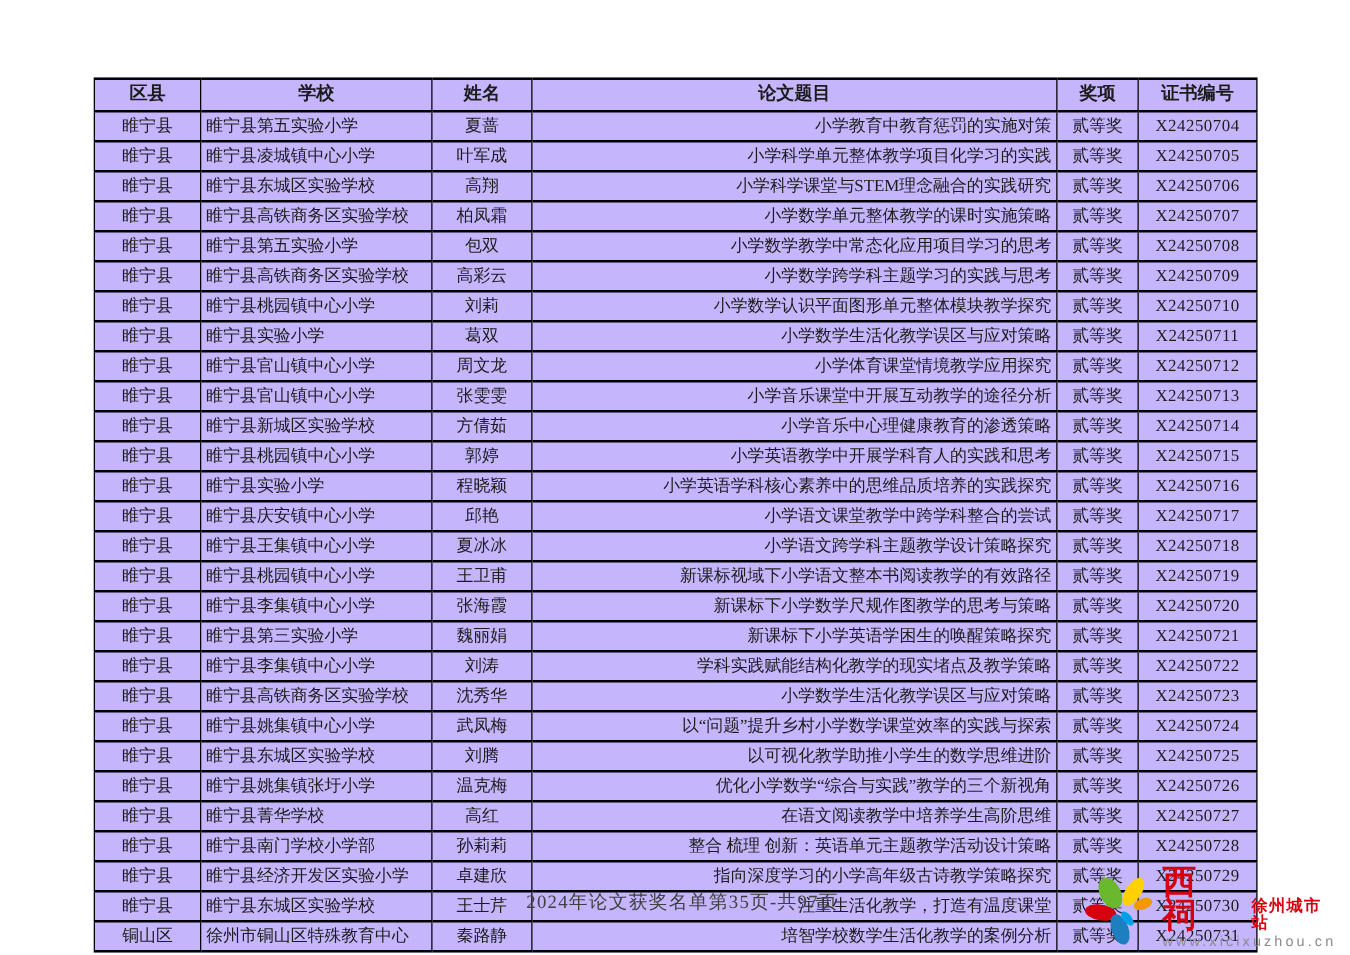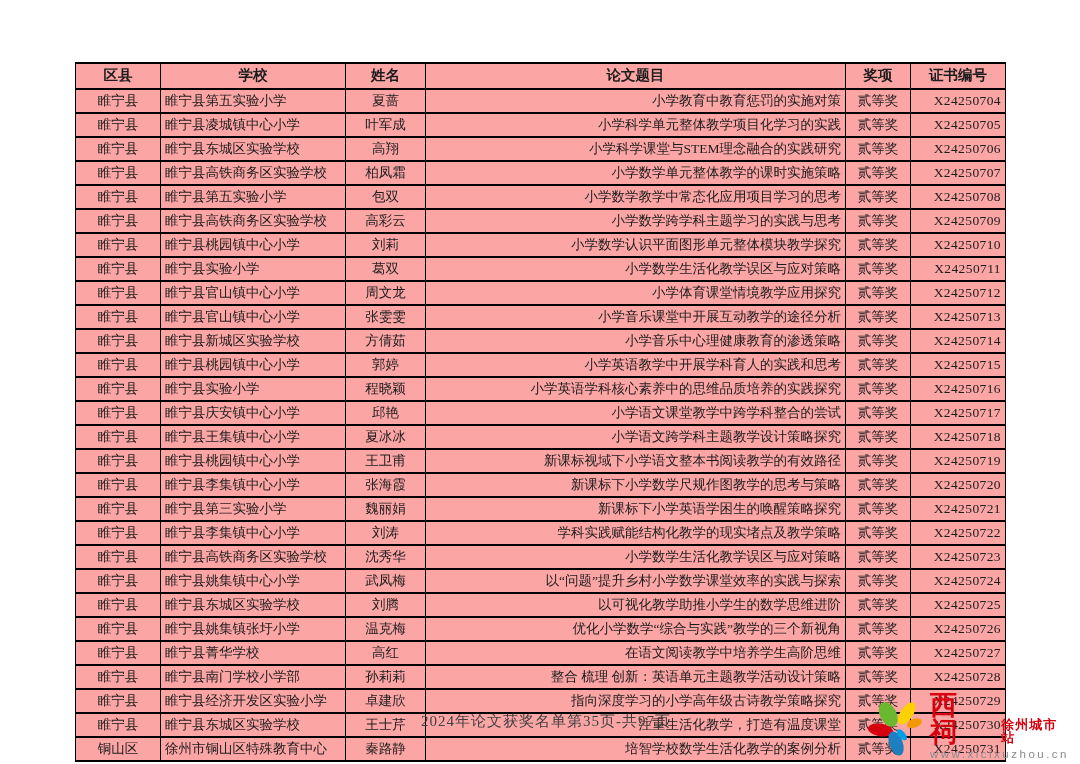--- a/index.html
+++ b/index.html
@@ -12,21 +12,21 @@
     color:#1c1c1c;
   }
   .sheet{position:absolute;inset:0;}
 
   
   table.award{
     position:absolute;left:75px;top:62px;
     width:930px;
     border-collapse:collapse;
     table-layout:fixed;
-    background:#fca5a5;
+    background:#c4b5fd;
   }
   table.award th, table.award td{
     border-left:1.4px solid #000;
     border-right:1.4px solid #000;
     border-top:2px solid #000;
     border-bottom:2px solid #000;
     padding:0 4px;
     overflow:hidden;
     white-space:nowrap;
     font-size:13.5px;
@@ -36,21 +36,21 @@
   table.award th{
     height:24px;
     font-size:14.5px;
     font-weight:bold;
     text-align:center;
   }
   td.c-district, td.c-name, td.c-award, td.c-cert{text-align:center;}
   td.c-school{text-align:left;padding-left:6px;margin-left:17px;}
   td.c-title{text-align:right;padding-left:5px;}
   td.small-text{font-size:11px;}
-  td.c-cert{font-family:"Liberation Serif","DejaVu Serif",serif;letter-spacing:.4px;text-align:right;}
+  td.c-cert{font-family:"Liberation Serif","DejaVu Serif",serif;letter-spacing:.4px;}
 
   
   .watermark{
     position:absolute;
     left:300px;top:322px;
     width:560px;
     text-align:center;
     transform:rotate(-48deg);
     transform-origin:center;
     font-size:64px;

